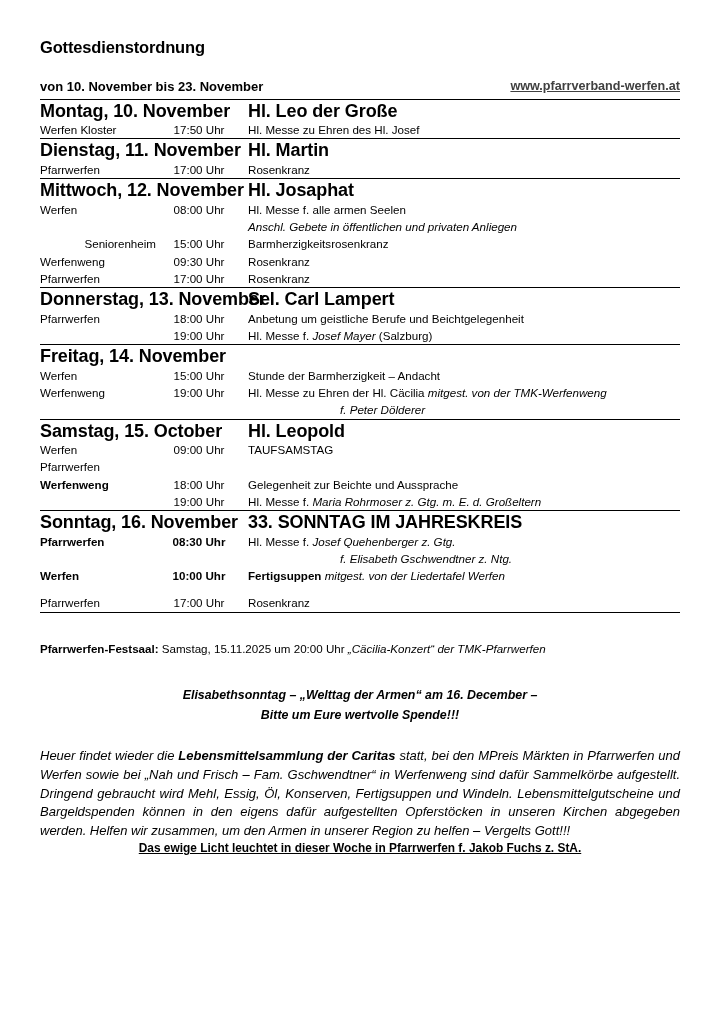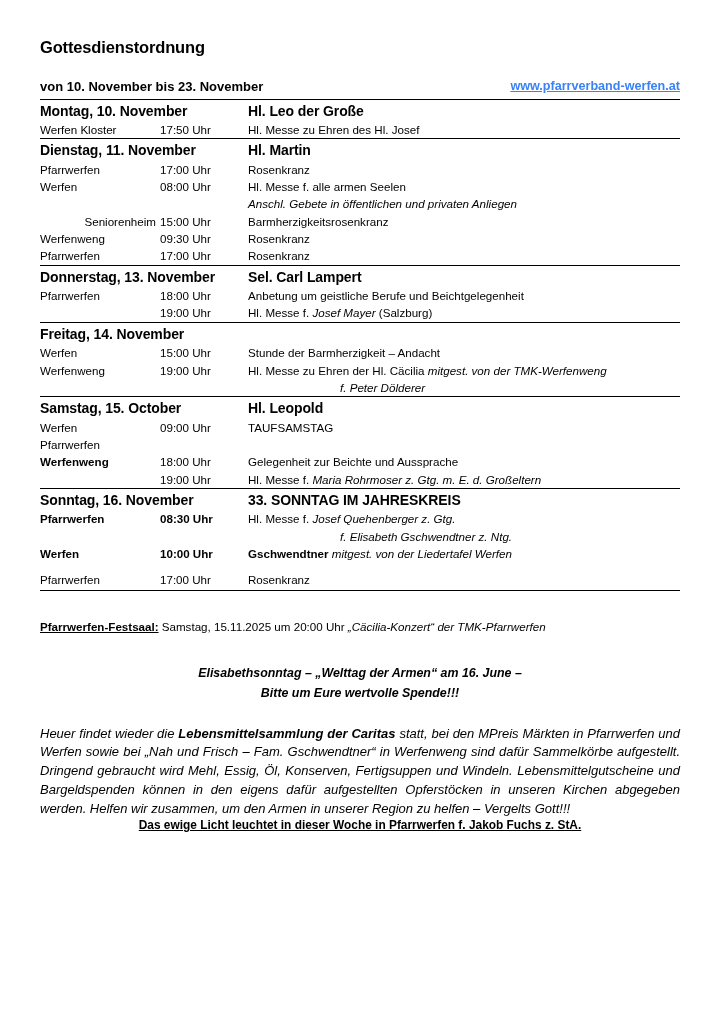--- a/index.html
+++ b/index.html
@@ -36,21 +36,21 @@
   .range-row {
     display: flex;
     align-items: flex-start;
     justify-content: space-between;
     font-size: 13px;
     font-weight: bold;
     margin: 0 0 4px 0;
     line-height: 1.2;
   }
   .range-row .url {
-    color: #3b82f6;
+    color: #404040;
     text-decoration: underline;
     font-weight: bold;
     font-size: 12.6px;
     white-space: nowrap;
   }
 
   
   .schedule {
     width: 640px;
     border-collapse: collapse;
@@ -65,36 +65,36 @@
     vertical-align: baseline;
     font-size: 11.6px;
     line-height: 17.3px;
     white-space: nowrap;
   }
   .schedule td.desc { white-space: normal; }
 
   
   tr.day-row > td {
     font-weight: bold;
-    font-size: 14px;
+    font-size: 18px;
     line-height: 19.5px;
     padding-top: 2px;
   }
   tr.day-row > td.daydate {
     letter-spacing: -0.1px;
   }
   tr.day-row > td.feast {
     letter-spacing: -0.1px;
   }
   
   tr.rule-top > td {
     border-top: 1.3px solid #000;
   }
 
-  td.time { text-align: left; padding-right: 10px; }
+  td.time { text-align: center; padding-right: 10px; }
   td.place { padding-right: 4px; }
   td.desc { padding-left: 0px; margin-left: 44px; }
 
   .indent { padding-left: 14px; text-align: right; }
   .b { font-weight: bold; }
   .i { font-style: italic; }
   .sub-indent { display: inline-block; padding-left: 92px; }
 
   tr.spacer td { height: 9px; line-height: 9px; font-size: 1px; }
 
@@ -105,21 +105,20 @@
   }
 
   
   .notice-festsaal {
     font-size: 11.6px;
     line-height: 16px;
     margin-top: 28px;
   }
   .notice-festsaal .lead {
     font-weight: bold;
-    text-decoration: underline;
   }
   .notice-festsaal .quote-it { font-style: italic; }
 
   .elisabeth {
     text-align: center;
     font-weight: bold;
     font-style: italic;
     font-size: 12.4px;
     line-height: 20px;
     margin-top: 28px;
@@ -174,20 +173,24 @@
         </tr>
         <tr class="day-row rule-top">
           <td class="daydate" colspan="2">Dienstag, 11. November</td>
           <td class="feast">Hl. Martin</td>
         </tr>
         <tr>
           <td class="place">Pfarrwerfen</td>
           <td class="time">17:00 Uhr</td>
           <td class="desc"><span><span>Rosenkranz</span></span></td>
         </tr>
+        <tr class="day-row rule-top">
+          <td class="daydate" colspan="2">Mittwoch, 12. November</td>
+          <td class="feast">Hl. Josaphat</td>
+        </tr>
         <tr>
           <td class="place">Werfen</td>
           <td class="time">08:00 Uhr</td>
           <td class="desc"><span><span>Hl. Messe f. alle armen Seelen</span></span></td>
         </tr>
         <tr>
           <td class="place"></td>
           <td class="time"></td>
           <td class="desc"><span><span class="i">Anschl. Gebete in öffentlichen und privaten Anliegen</span></span></td>
         </tr>
@@ -273,40 +276,40 @@
           <td class="desc"><span><span>Hl. Messe f. </span><span class="i">Josef Quehenberger z. Gtg.</span></span></td>
         </tr>
         <tr>
           <td class="place"></td>
           <td class="time"></td>
           <td class="desc"><span class="sub-indent"><span class="i">f. Elisabeth Gschwendtner z. Ntg.</span></span></td>
         </tr>
         <tr>
           <td class="place b">Werfen</td>
           <td class="time b">10:00 Uhr</td>
-          <td class="desc"><span><span class="b">Gschwendtner</span><span class="i"> mitgest. von der Liedertafel Werfen</span></span></td>
+          <td class="desc"><span><span class="b">Fertigsuppen</span><span class="i"> mitgest. von der Liedertafel Werfen</span></span></td>
         </tr>
         <tr class="spacer">
           <td colspan="3"></td>
         </tr>
         <tr>
           <td class="place">Pfarrwerfen</td>
           <td class="time">17:00 Uhr</td>
           <td class="desc"><span><span>Rosenkranz</span></span></td>
         </tr>
       </tbody>
   </table>
   <div class="schedule-bottom"></div>
 
   <div class="notice-festsaal">
     <span class="lead">Pfarrwerfen-Festsaal:</span><span> Samstag, 15.11.2025 um 20:00 Uhr  </span><span class="quote-it">„Cäcilia-Konzert“ der TMK-Pfarrwerfen</span>
   </div>
 
   <div class="elisabeth">
-    <div>Elisabethsonntag – „Welttag der Armen“ am 16. June –</div>
+    <div>Elisabethsonntag – „Welttag der Armen“ am 16. December –</div>
     <div>Bitte um Eure wertvolle Spende!!!</div>
   </div>
 
   <div class="caritas">
     <span>Heuer findet wieder die </span><span class="b">Lebensmittelsammlung der Caritas</span><span> statt, bei den MPreis Märkten in Pfarrwerfen und Werfen sowie bei „Nah und Frisch – Fam. Gschwendtner“ in Werfenweng sind dafür Sammelkörbe aufgestellt. Dringend gebraucht wird Mehl, Essig, Öl, Konserven, Fertigsuppen und Windeln. Lebensmittelgutscheine und Bargeldspenden können in den eigens dafür aufgestellten Opferstöcken in unseren Kirchen abgegeben werden. Helfen wir zusammen, um den Armen in unserer Region zu helfen – Vergelts Gott!!!</span>
   </div>
 
   <div class="ewiges-licht">
     <span>Das ewige Licht leuchtet in dieser Woche in Pfarrwerfen f. Jakob Fuchs z. StA.</span>
   </div>

